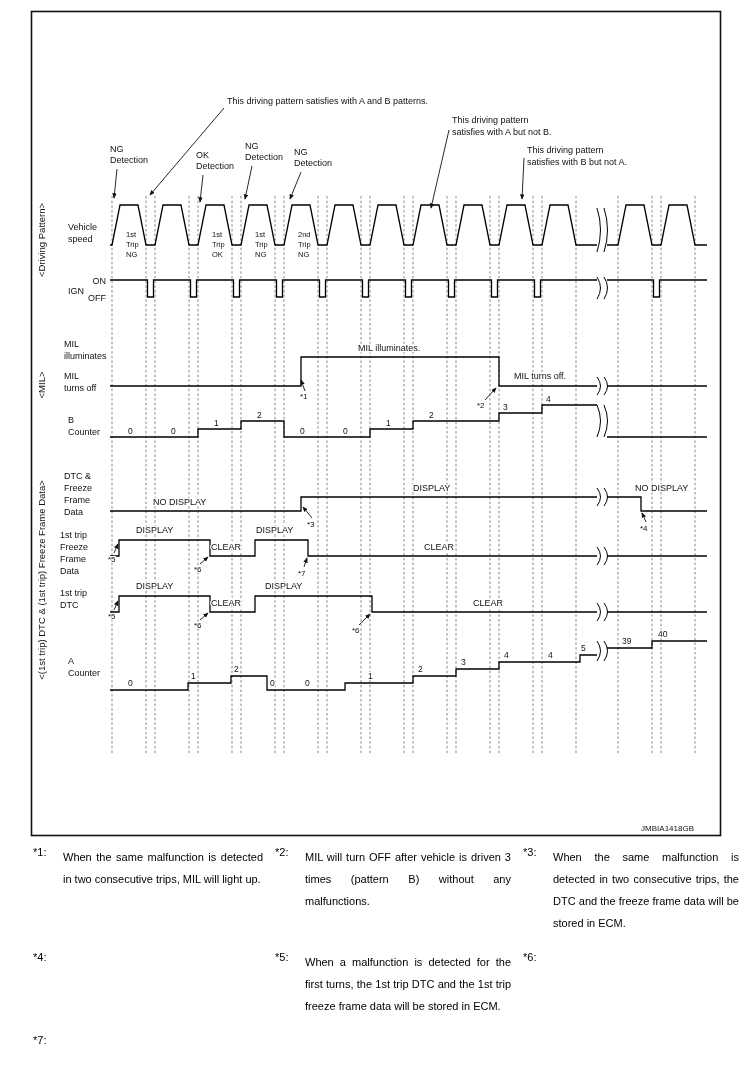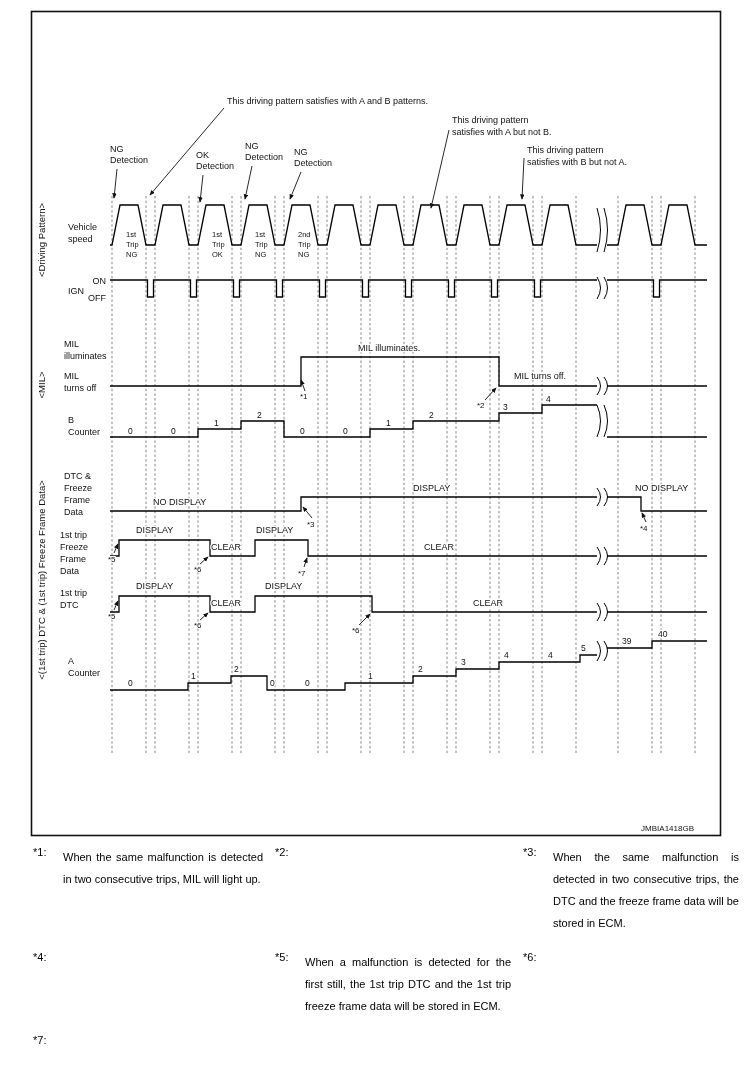--- a/index.html
+++ b/index.html
@@ -239,31 +239,32 @@
   </g>
 </svg>
 
 <div class="notes">
   <div class="note">
     <span class="note-id">*1:</span>
     <span class="note-text">When the same malfunction is detected in two consecutive trips, MIL will light up.</span>
   </div>
   <div class="note">
     <span class="note-id">*2:</span>
+    <span class="note-text">MIL will turn OFF after vehicle is driven 3 times (pattern B) without any malfunctions.</span>
   </div>
   <div class="note">
     <span class="note-id">*3:</span>
     <span class="note-text">When the same malfunction is detected in two consecutive trips, the DTC and the freeze frame data will be stored in ECM.</span>
   </div>
   <div class="note">
     <span class="note-id">*4:</span>
   </div>
   <div class="note">
     <span class="note-id">*5:</span>
-    <span class="note-text">When a malfunction is detected for the first still, the 1st trip DTC and the 1st trip freeze frame data will be stored in ECM.</span>
+    <span class="note-text">When a malfunction is detected for the first turns, the 1st trip DTC and the 1st trip freeze frame data will be stored in ECM.</span>
   </div>
   <div class="note">
     <span class="note-id">*6:</span>
   </div>
   <div class="note">
     <span class="note-id">*7:</span>
   </div>
 </div>
 
 </body></html>

